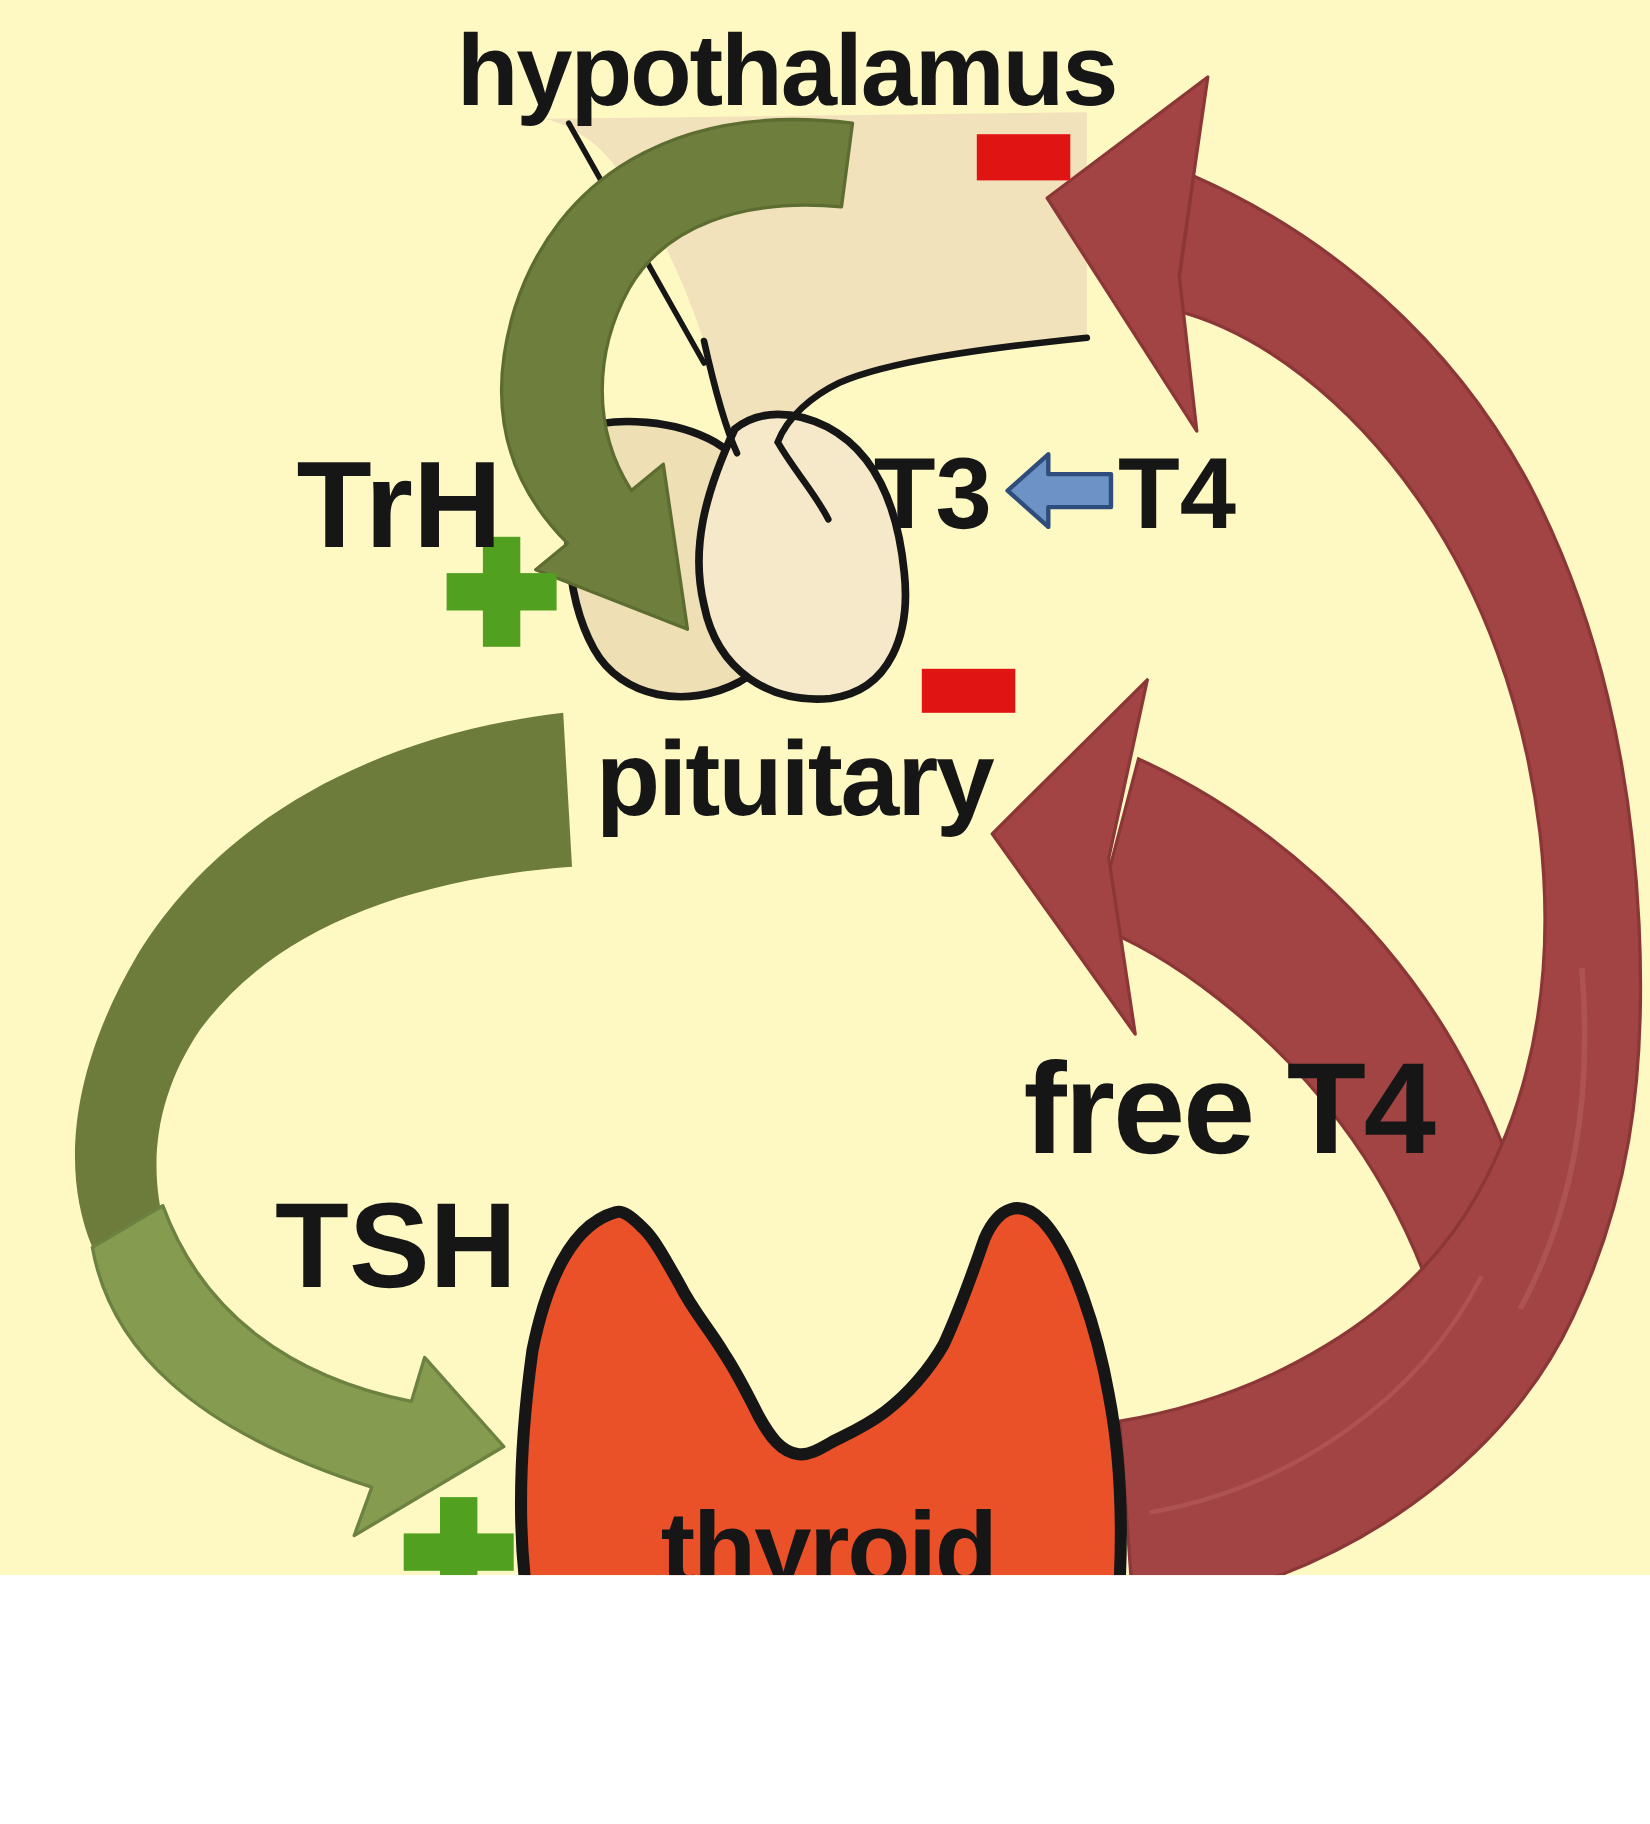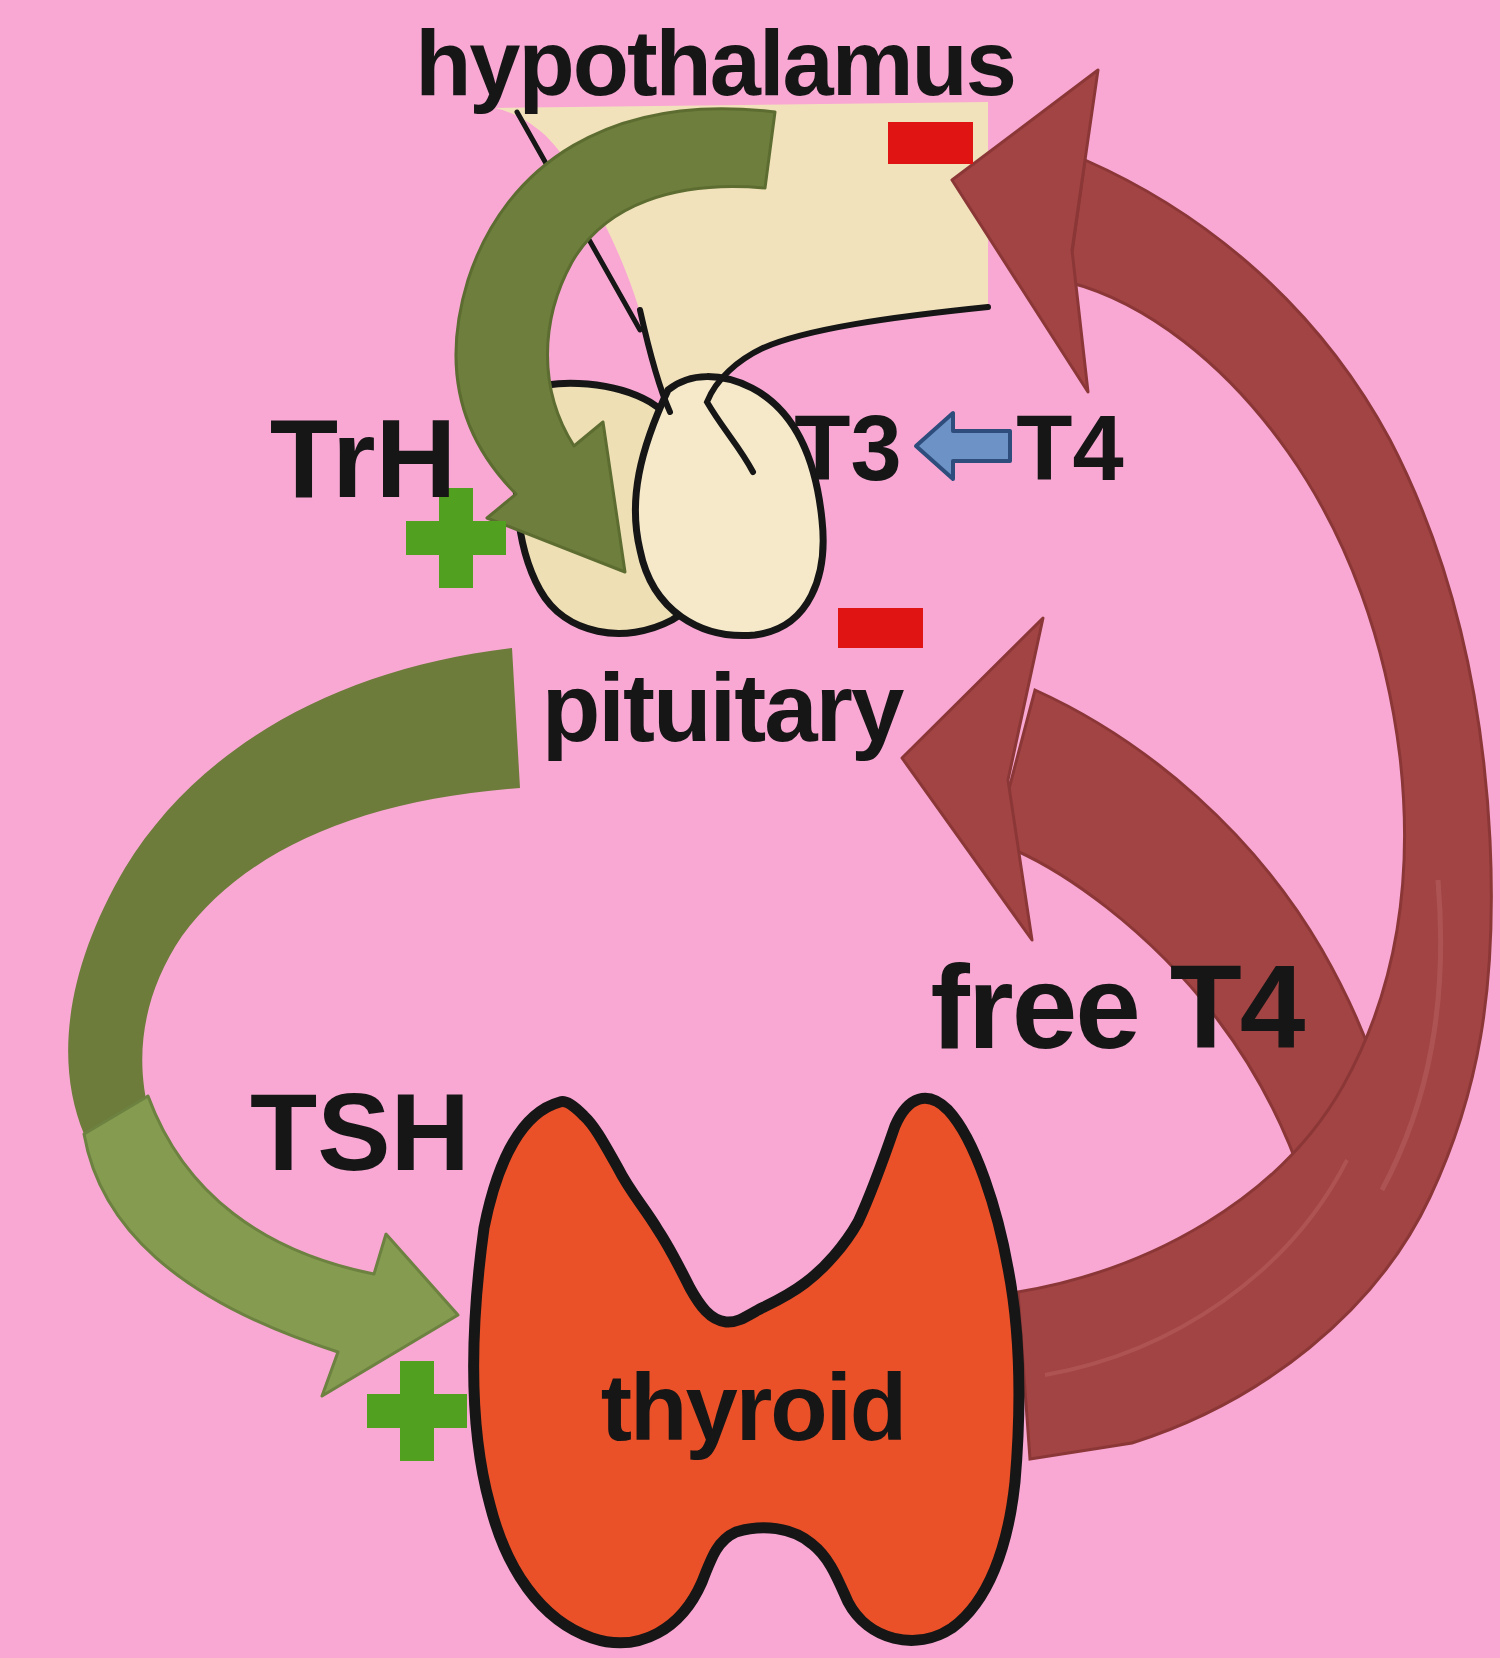--- a/index.html
+++ b/index.html
@@ -1,19 +1,19 @@
 <!DOCTYPE html>
 <html><head>
 <meta charset="utf-8">
 <style>
   html,body{margin:0;padding:0;background:#ffffff;}
   .stage{
     position:relative;
-    width:1500px;height:1658px;
-    background:#f9a8d4;
+    width:1500px;height:1432px;
+    background:#fef9c3;
     font-family:"Liberation Sans", sans-serif;
     overflow:hidden;
   }
   svg{position:absolute;left:0;top:0;}
   text{
     font-family:"Liberation Sans","DejaVu Sans",sans-serif;
     font-weight:bold;
     fill:#161616;
   }
 </style>

